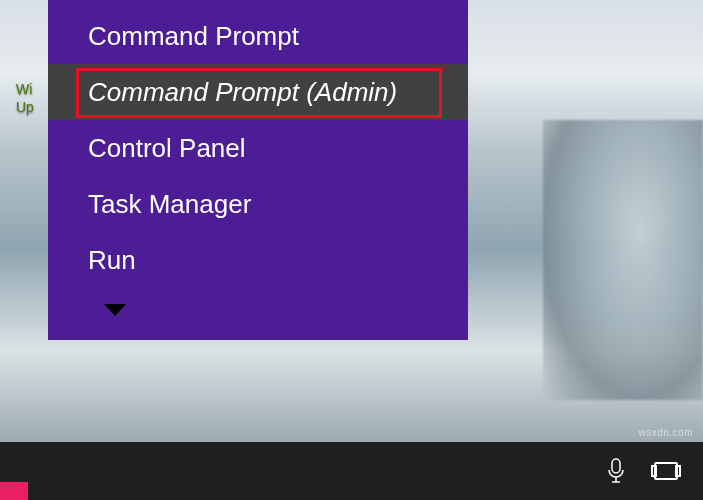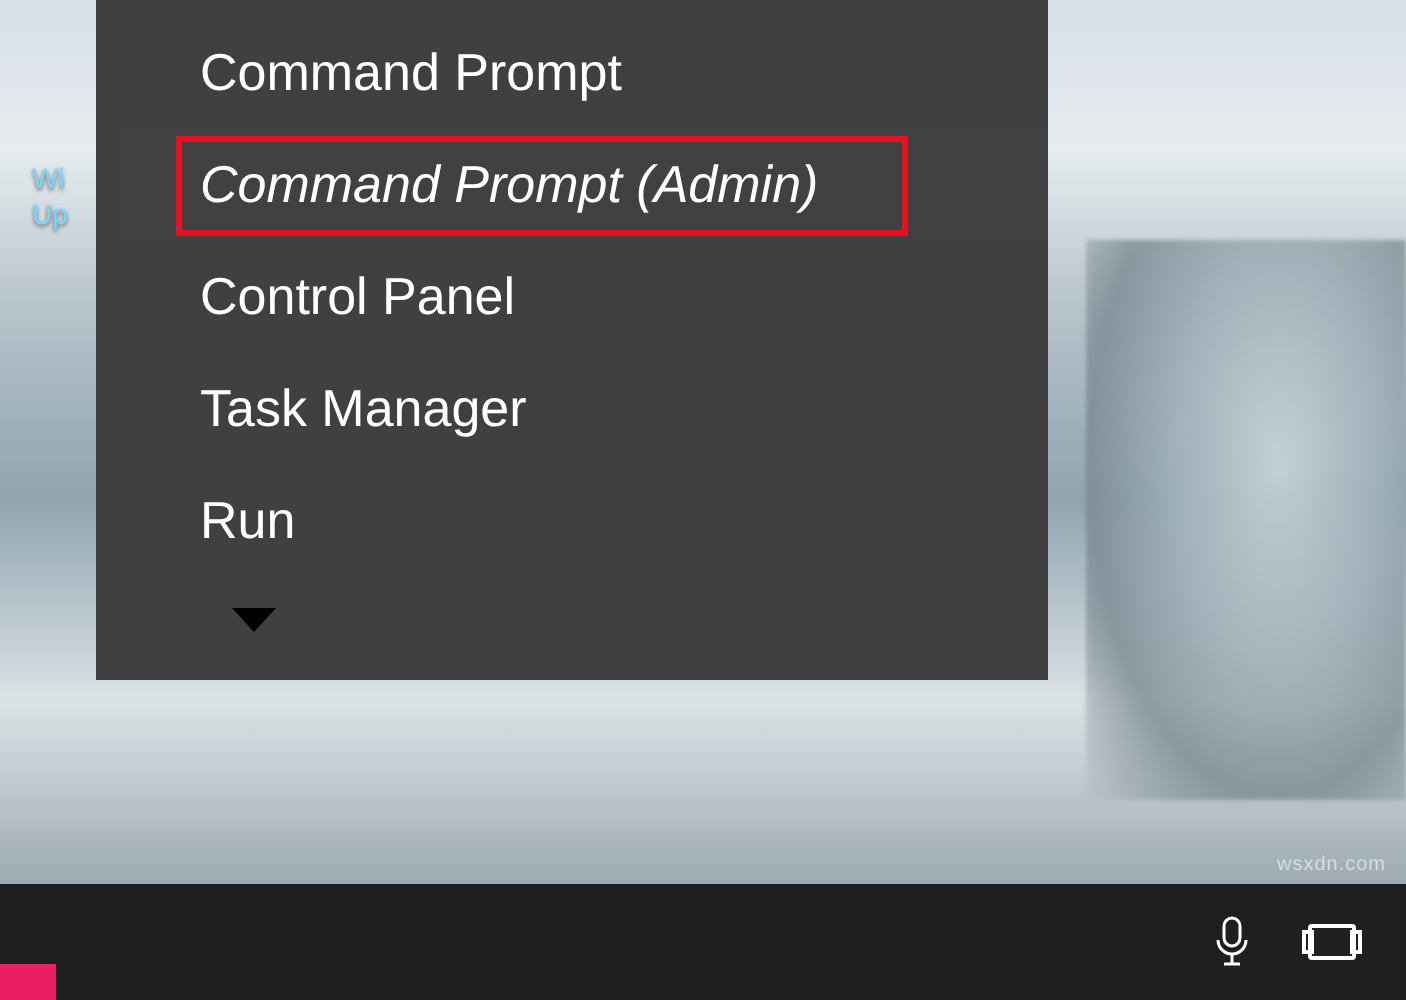--- a/index.html
+++ b/index.html
@@ -25,36 +25,35 @@
       height: 280px;
       background: radial-gradient(ellipse at 60% 40%, #cfd9de 0%, #9fb0b8 40%, #7a8a92 70%, transparent 100%);
       filter: blur(1px);
       opacity: 0.8;
     }
     .desktop-icon-text {
       position: absolute;
       left: 0;
       top: 80px;
       width: 48px;
-      color: #7dd3fc;
+      color: #4d7c0f;
       font-size: 14px;
       line-height: 18px;
       padding-left: 16px;
       text-shadow: 0 1px 2px rgba(0,0,0,.6);
       word-wrap: break-word;
     }
     .context-menu {
       position: absolute;
       left: 48px;
       top: 0;
-      width: 476px;
-      background: #404040;
+      width: 420px;
+      background: #4c1d95;
       padding-top: 8px;
       padding-bottom: 8px;
-      padding-left: 12px;
     }
     .menu-item {
       display: flex;
       align-items: center;
       height: 56px;
       padding-left: 40px;
       color: #fff;
       font-size: 26px;
       font-weight: 300;
       cursor: pointer;

